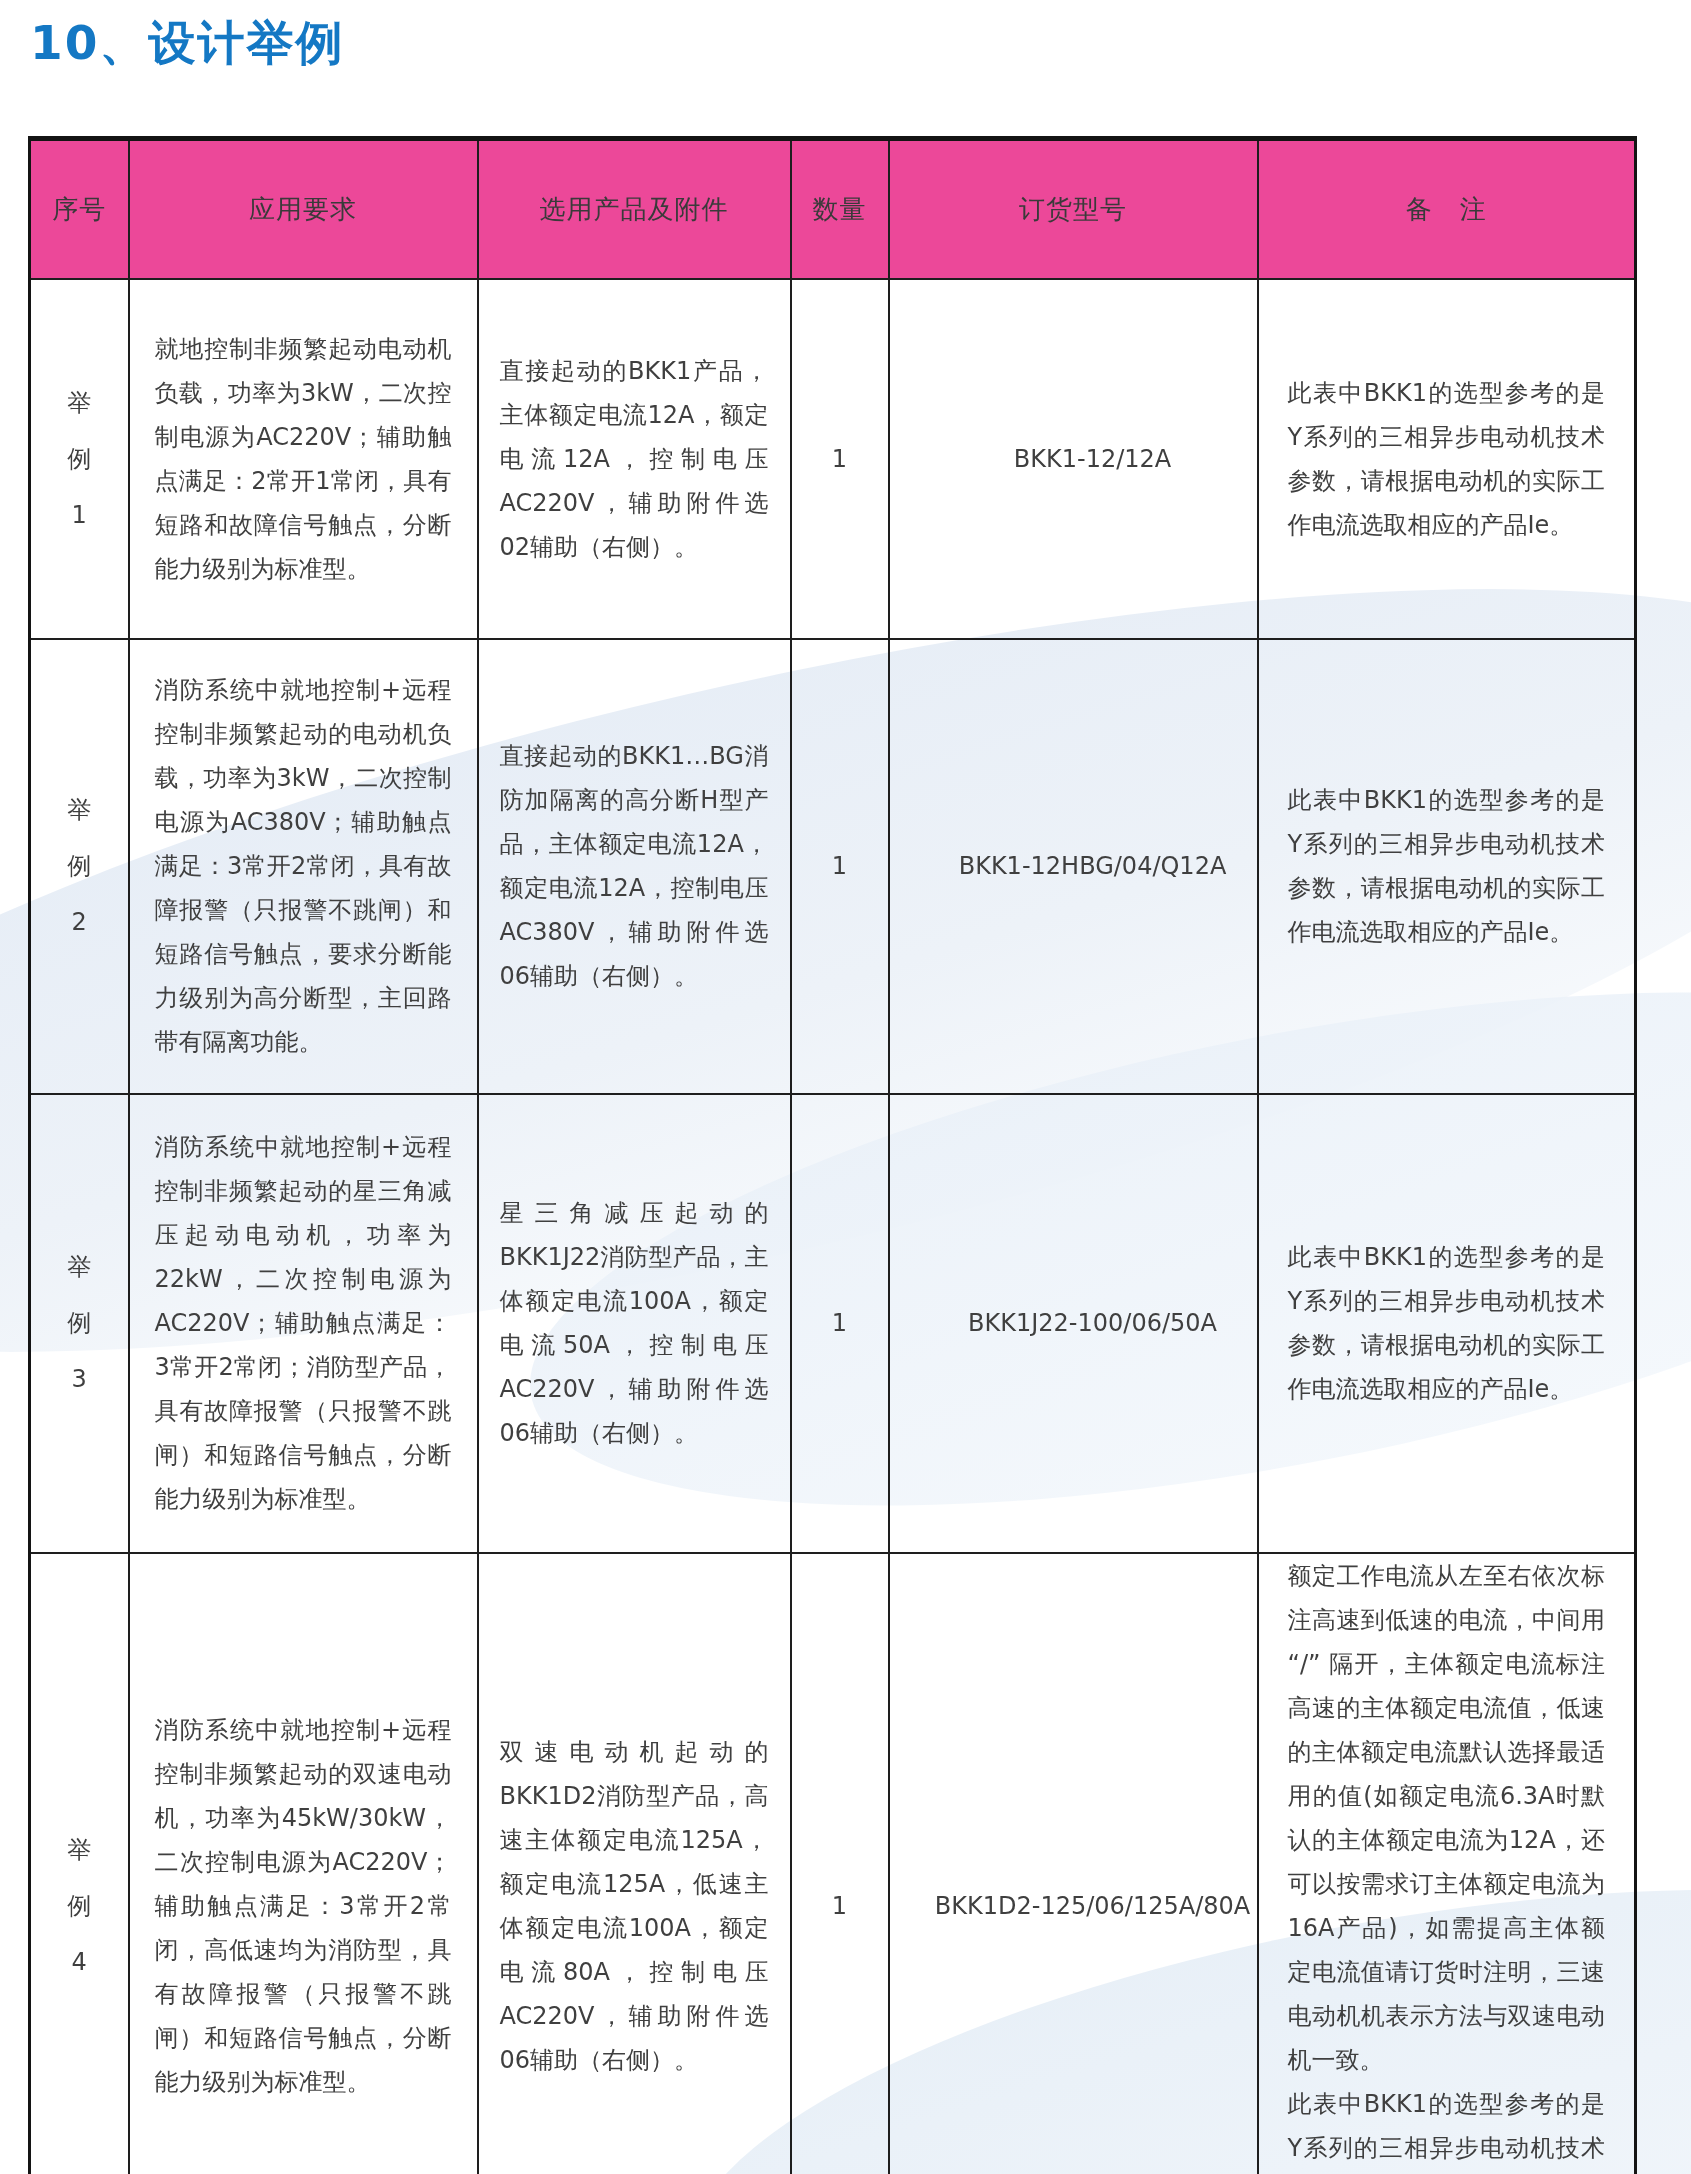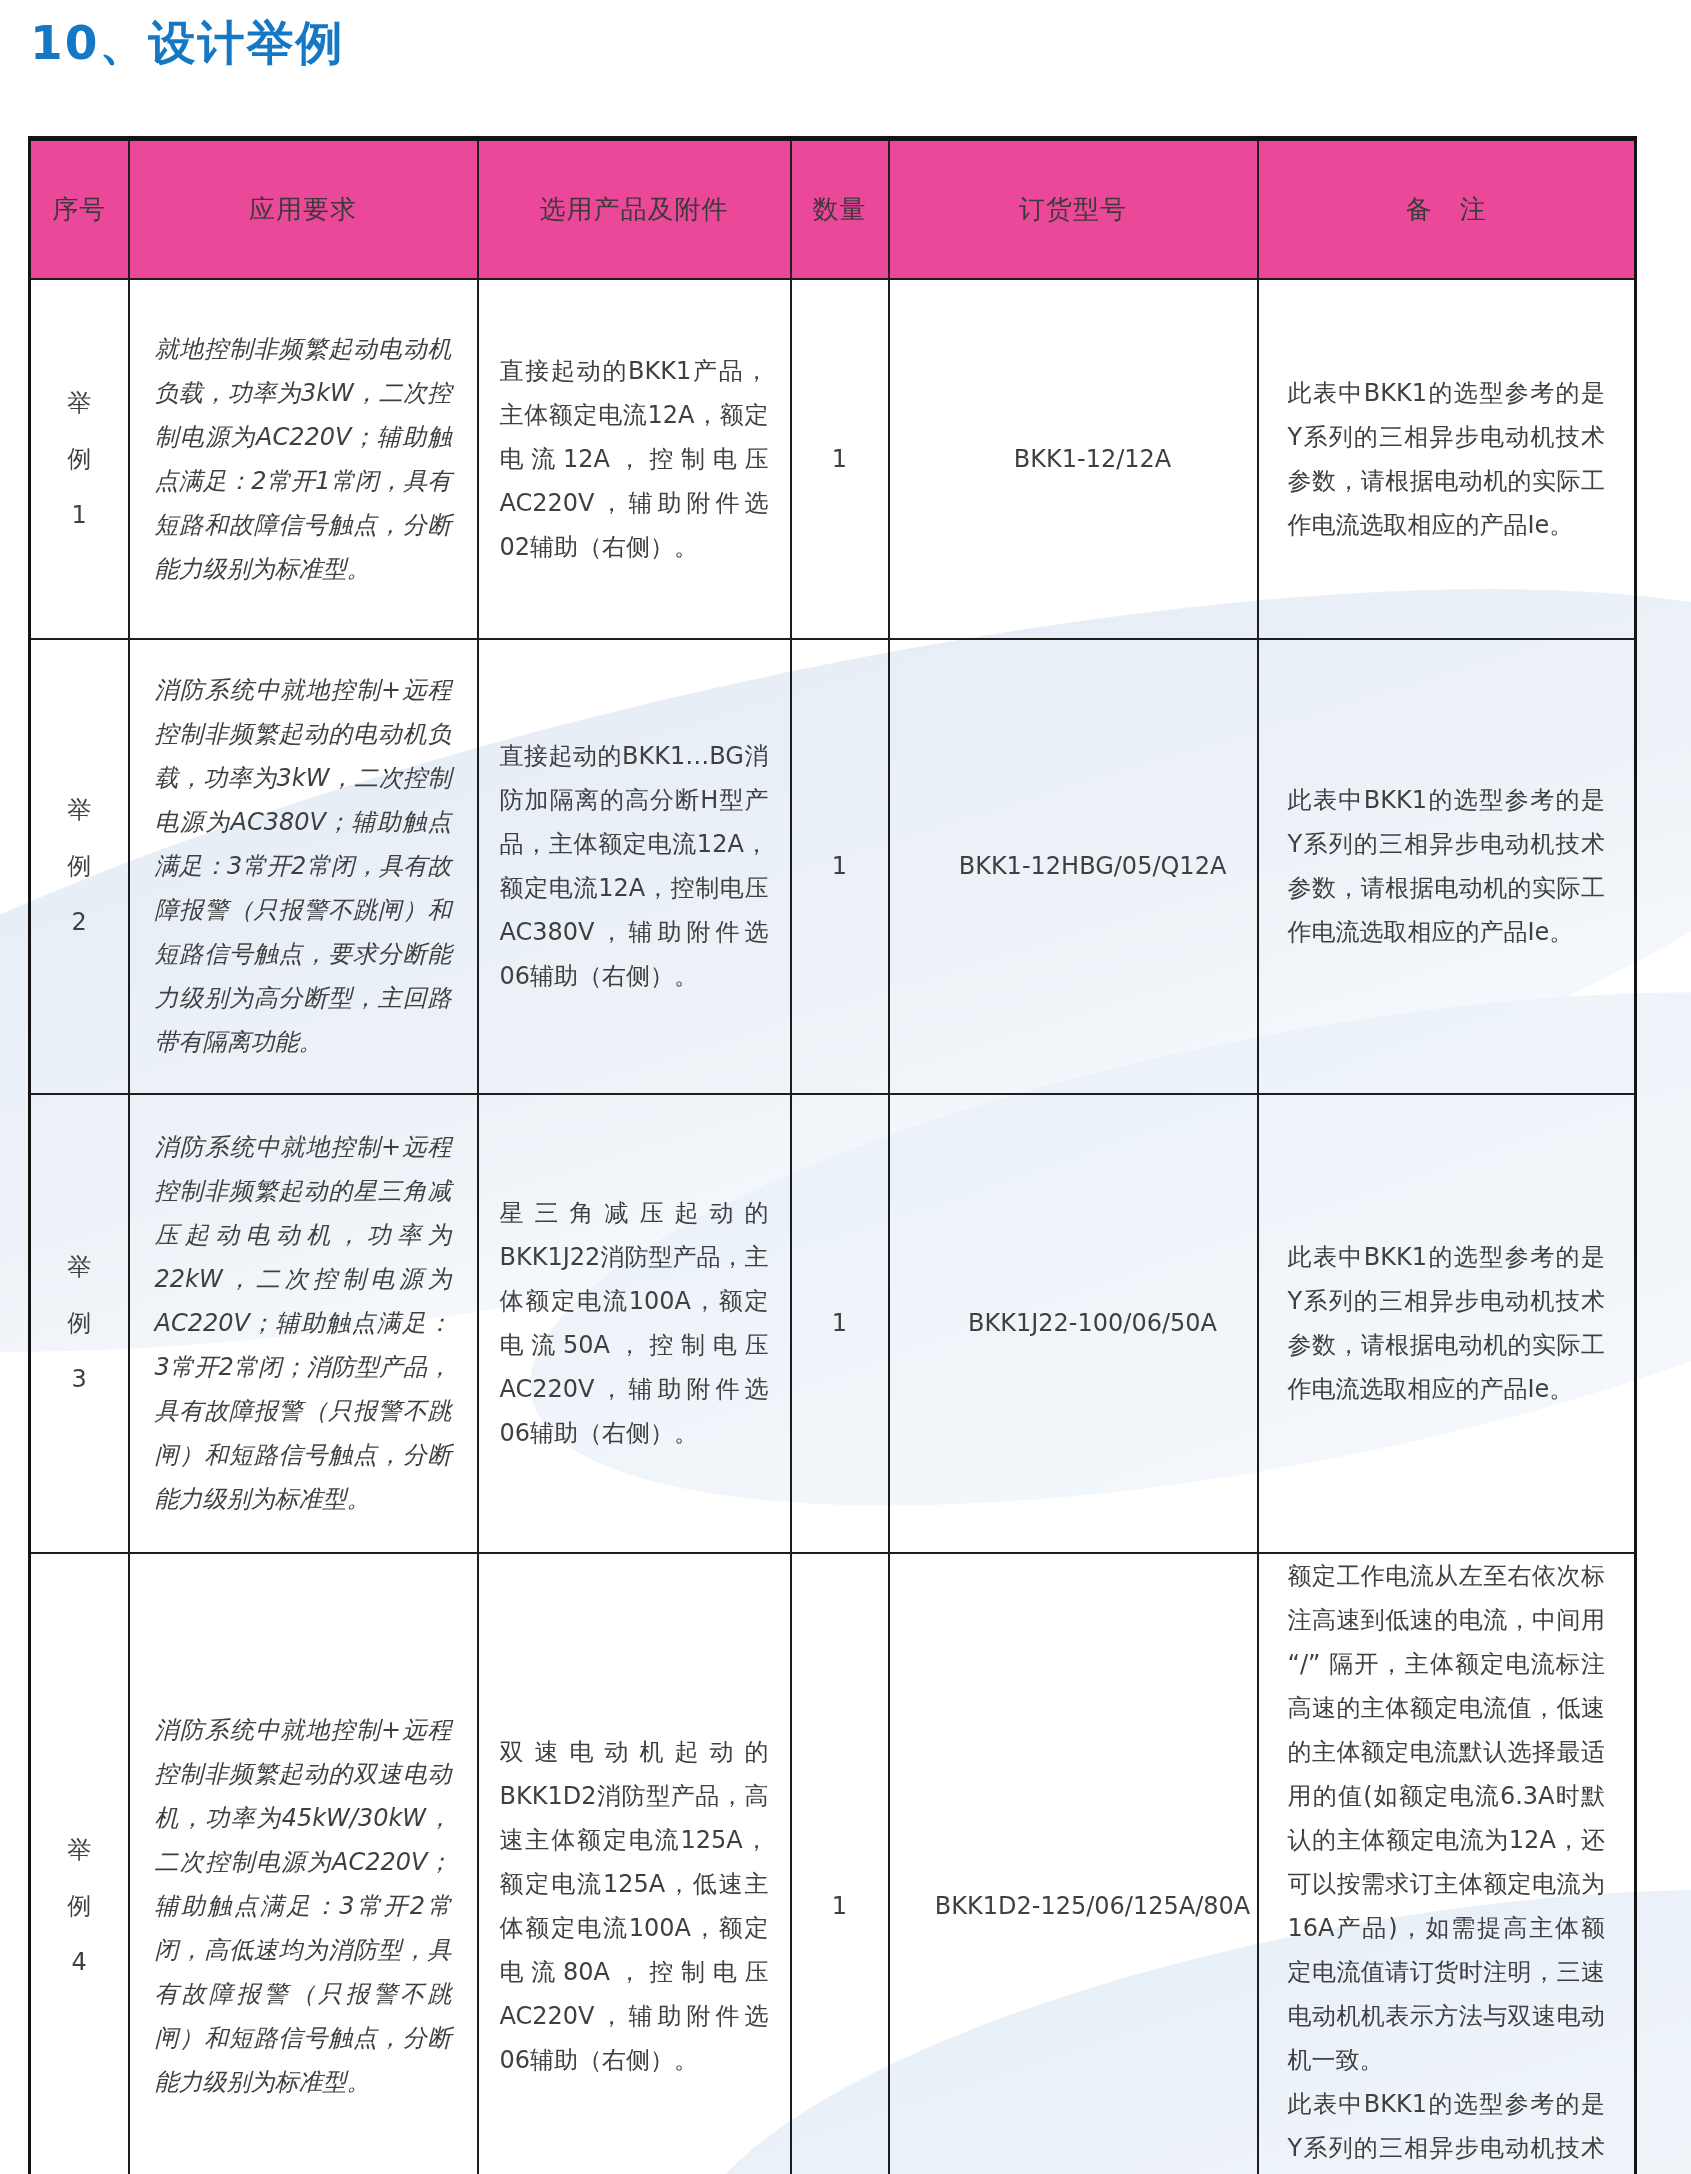--- a/index.html
+++ b/index.html
@@ -25,21 +25,21 @@
          border-collapse:collapse;table-layout:fixed;
          border:3px solid #141414;border-top-width:5px;background:transparent;}
   th,td{border:2px solid #1e1e1e;}
 
   thead tr{height:140px;}
   th{background:#ec4899;font-size:26px;font-weight:normal;color:#3a3a3a;
      letter-spacing:1px;text-align:center;vertical-align:middle;}
 
   td{font-size:24px;line-height:44px;color:#3f3f3f;vertical-align:middle;background:transparent;}
   td.serial{text-align:center;white-space:pre-line;line-height:56px;}
-  td.req{padding:0 25px;text-align:justify;font-style:italic;}
+  td.req{padding:0 25px;text-align:justify;}
   td.prod{padding:16px 21px;text-align:justify;}
   td.qty{text-align:center;}
   td.model{text-align:center;padding-left:40px;}
   td.remark{padding:0 29px;text-align:justify;white-space:pre-line;}
 
   tr.r1{height:360px;}
   tr.r2{height:455px;}
   tr.r3{height:459px;}
   tr.r4{height:601px;}
 </style>
@@ -84,21 +84,21 @@
         <td class="model">BKK1-12/12A</td>
         <td class="remark">此表中BKK1的选型参考的是Y系列的三相异步电动机技术参数，请根据电动机的实际工作电流选取相应的产品Ie。</td>
       </tr>
       <tr class="r2">
         <td class="serial">举
 例
 2</td>
         <td class="req">消防系统中就地控制+远程控制非频繁起动的电动机负载，功率为3kW，二次控制电源为AC380V；辅助触点满足：3常开2常闭，具有故障报警（只报警不跳闸）和短路信号触点，要求分断能力级别为高分断型，主回路带有隔离功能。</td>
         <td class="prod">直接起动的BKK1…BG消防加隔离的高分断H型产品，主体额定电流12A，额定电流12A，控制电压AC380V，辅助附件选06辅助（右侧）。</td>
         <td class="qty">1</td>
-        <td class="model">BKK1-12HBG/05/Q12A</td>
+        <td class="model">BKK1-12HBG/04/Q12A</td>
         <td class="remark">此表中BKK1的选型参考的是Y系列的三相异步电动机技术参数，请根据电动机的实际工作电流选取相应的产品Ie。</td>
       </tr>
       <tr class="r3">
         <td class="serial">举
 例
 3</td>
         <td class="req">消防系统中就地控制+远程控制非频繁起动的星三角减压起动电动机，功率为22kW，二次控制电源为AC220V；辅助触点满足：3常开2常闭；消防型产品，具有故障报警（只报警不跳闸）和短路信号触点，分断能力级别为标准型。</td>
         <td class="prod">星三角减压起动的BKK1J22消防型产品，主体额定电流100A，额定电流50A，控制电压AC220V，辅助附件选06辅助（右侧）。</td>
         <td class="qty">1</td>
         <td class="model">BKK1J22-100/06/50A</td>

